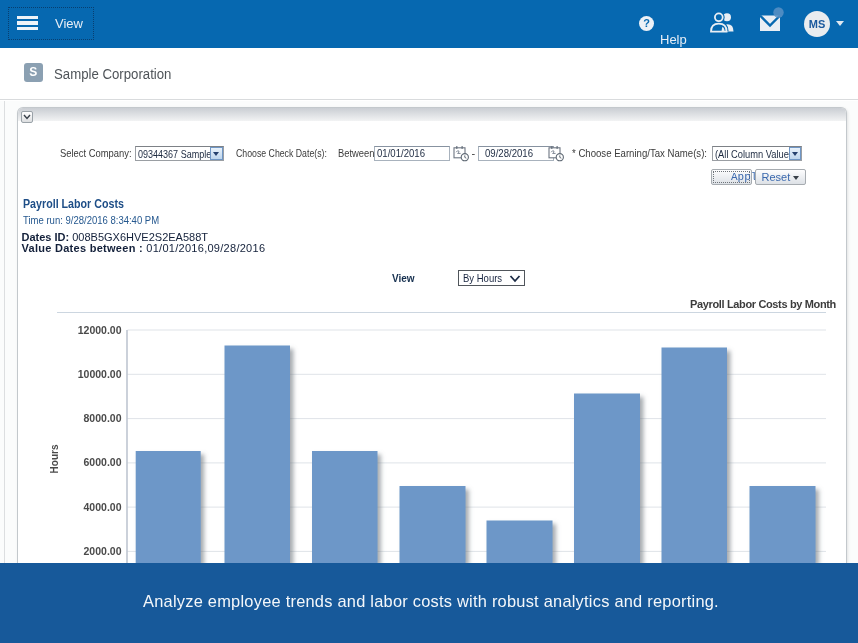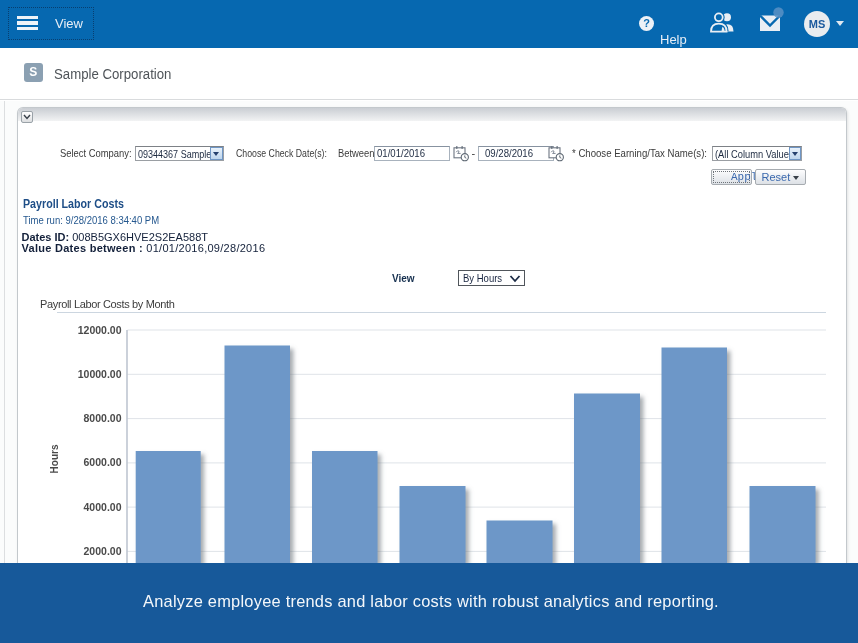--- a/index.html
+++ b/index.html
@@ -111,21 +111,21 @@
 <div class="abs" style="left:21.5px;top:242px;font-size:11px;letter-spacing:0.28px;color:#13203a;"><b>Value Dates between :</b> 01/01/2016,09/28/2016</div>
 
 <div class="abs" style="left:391.5px;top:272px;font-size:11.5px;font-weight:bold;color:#16304f;transform:scaleX(0.87);transform-origin:0 50%;">View</div>
 <div class="abs" style="left:416.5px;top:269.5px;width:67.5px;height:16px;background:#fff;border:1px solid #50555b;margin-left:41px;">
   <div class="abs" style="left:4px;top:1.5px;font-size:11px;color:#182540;transform:scaleX(0.865);transform-origin:0 50%;">By Hours</div>
   <svg class="abs" style="right:3px;top:4px;" width="12" height="8" viewBox="0 0 12 8">
       <path d="M1.5 1 L6 6 L10.5 1" fill="none" stroke="#1c2b45" stroke-width="1.8"></path>
     </svg>
 </div>
 
-<div class="abs" style="left:40px;top:298px;width:796px;text-align:left;font-size:11px;font-weight:normal;color:#3c3c3c;letter-spacing:-0.35px;">Payroll Labor Costs by Month</div>
+<div class="abs" style="left:40px;top:298px;width:796px;text-align:right;font-size:11px;font-weight:bold;color:#3c3c3c;letter-spacing:-0.35px;">Payroll Labor Costs by Month</div>
 <div class="abs" style="left:57px;top:311.5px;width:769px;height:1px;background:#ccd6e0;"></div>
 
 <svg class="abs" style="left:0;top:0;" width="858" height="643" viewBox="0 0 858 643">
   <defs>
     <filter id="ds" x="-20%" y="-20%" width="150%" height="150%">
       <feDropShadow dx="3.4" dy="3.4" stdDeviation="2.1" flood-color="#6e767f" flood-opacity="0.62"></feDropShadow>
     </filter>
   </defs>
   <g stroke="#dfe3e8" stroke-width="1">
     <line x1="127.5" y1="330" x2="826" y2="330"></line>

